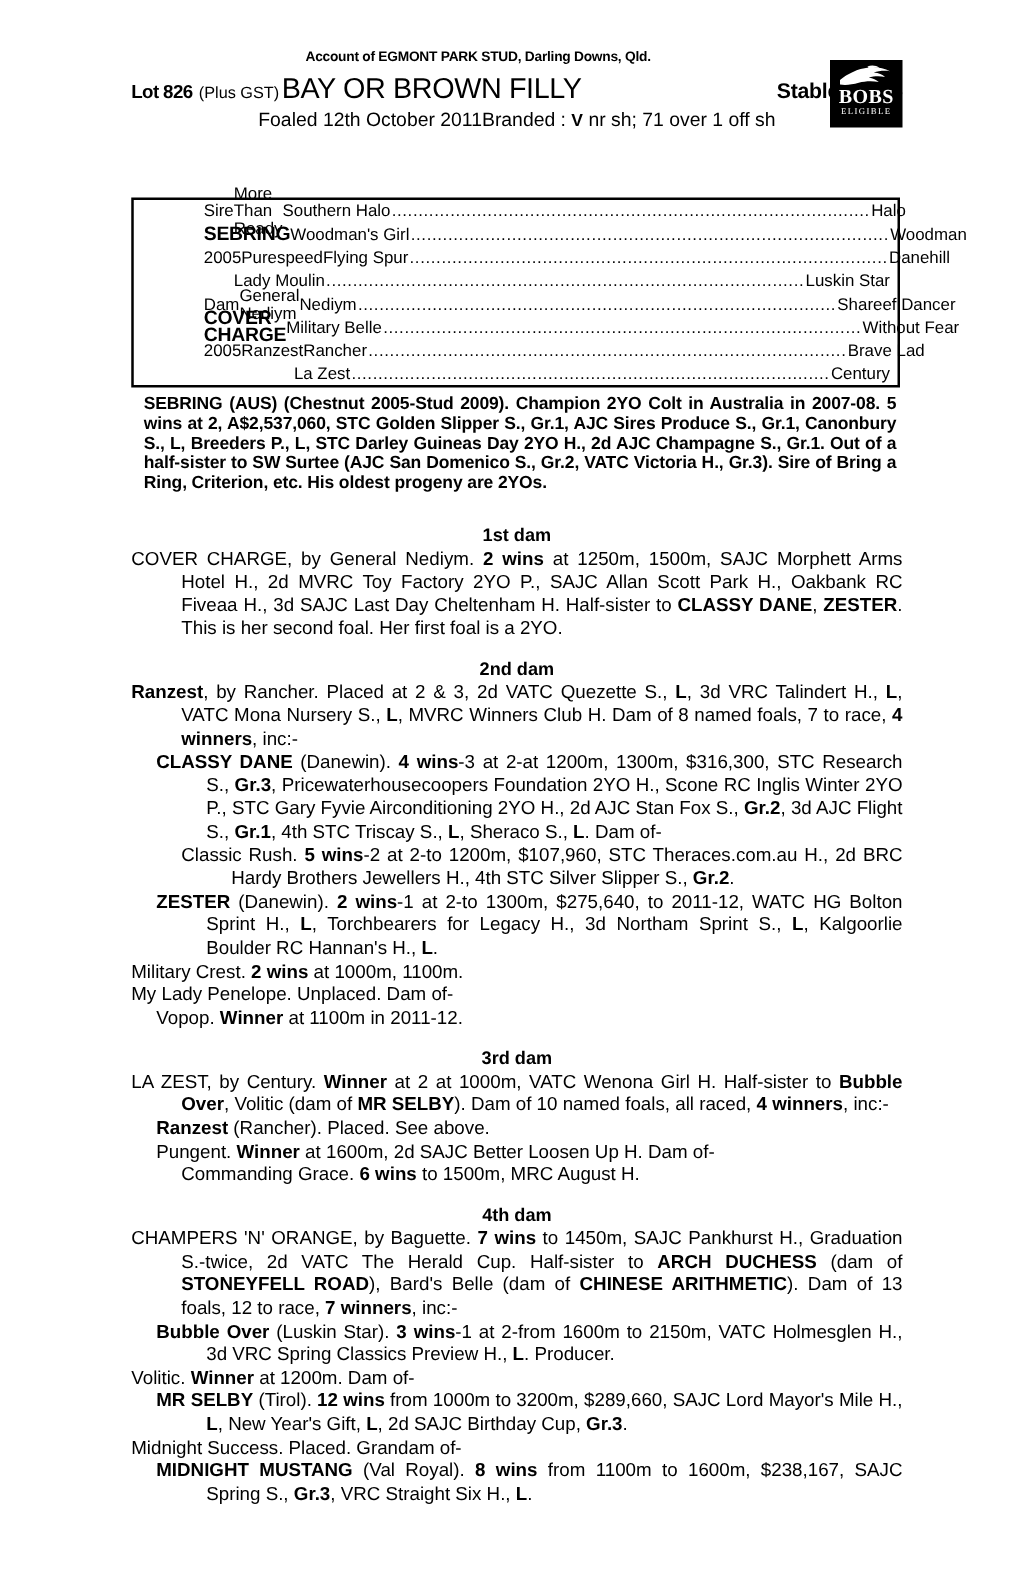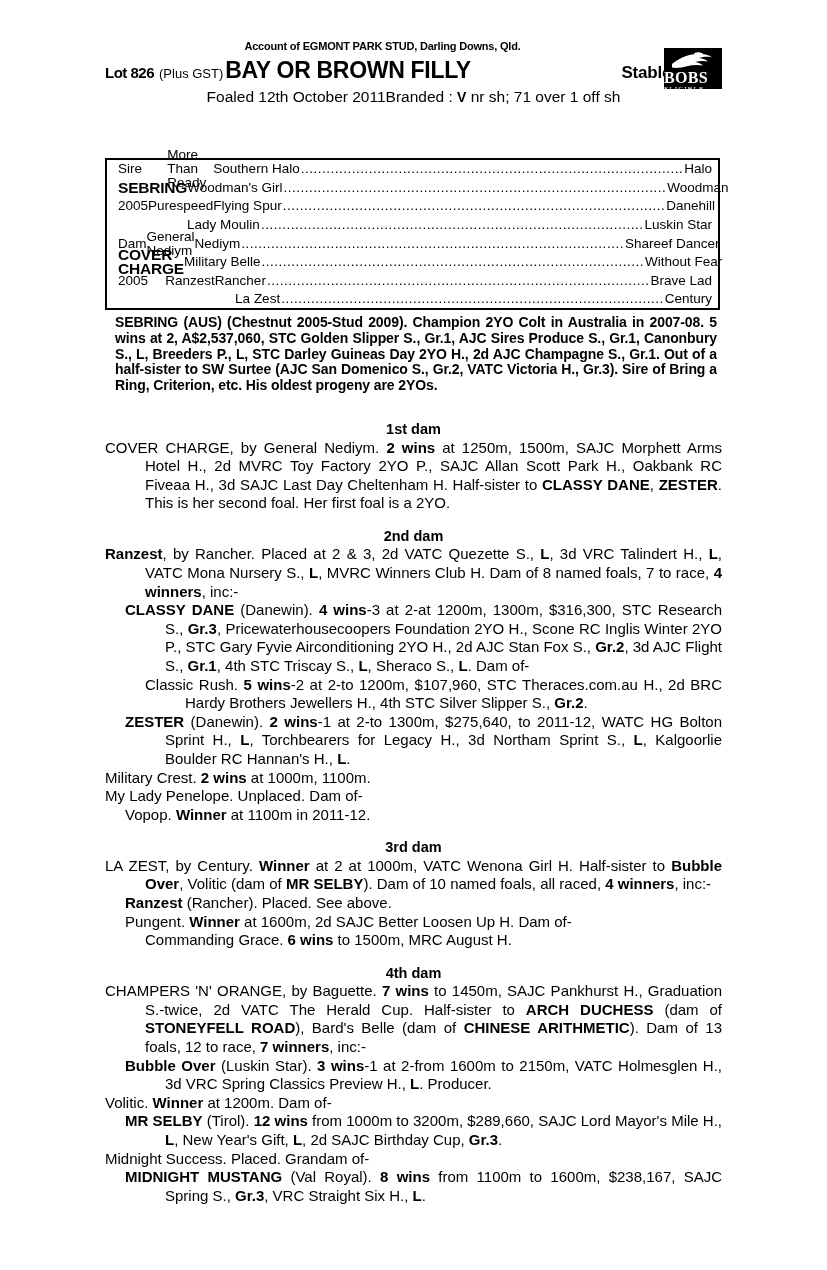--- a/index.html
+++ b/index.html
@@ -28,23 +28,24 @@
     position: absolute;
     left: 105px;
     top: 40px;
     width: 617px;
   }
   .bobs-logo {
     position: absolute;
     right: 0;
     top: 8px;
     width: 58px;
-    height: 41px;
+    height: 54px;
     background: #000000;
     color: #ffffff;
+    text-align: center;
     overflow: hidden;
   }
   .bobs-bird {
     display: block;
     margin: 4px auto 0 auto;
   }
   .bobs-name {
     font-family: "Liberation Serif", serif;
     font-size: 16px;
     font-weight: bold;
@@ -78,21 +79,21 @@
     letter-spacing: -0.5px;
   }
   .plus-gst {
     font-size: 13px;
     font-weight: normal;
     margin-left: 5px;
     margin-right: 2px;
   }
   .animal-type {
     font-size: 23px;
-    font-weight: bold;
+    font-weight: normal;
     letter-spacing: -0.3px;
   }
   .stable {
     font-size: 17px;
     font-weight: bold;
     margin-left: auto;
     letter-spacing: -0.2px;
   }
   .sub-row {
     margin-top: 4px;
@@ -116,21 +117,21 @@
     border: 2px solid #000000;
     box-sizing: border-box;
   }
   .ped-row {
     display: flex;
     height: 18.6px;
     align-items: center;
     font-size: 13.5px;
     line-height: 14px;
   }
-  .ped-c1 { width: 182px; padding-left: 11px; box-sizing: border-box; }
+  .ped-c1 { width: 182px; padding-left: 11px; box-sizing: border-box; margin-left: 45px; }
   .ped-c2 { width: 160px; box-sizing: border-box; }
   .ped-c3 { flex: 1; padding-right: 6px; box-sizing: border-box;
             display: flex; align-items: flex-start; }
   .ped-bold { font-weight: bold; font-size: 15.5px; letter-spacing: -0.2px; }
   .gp-name { white-space: nowrap; }
   .gp-dots {
     flex: 1;
     overflow: hidden;
     white-space: nowrap;
     letter-spacing: 0.5px;

